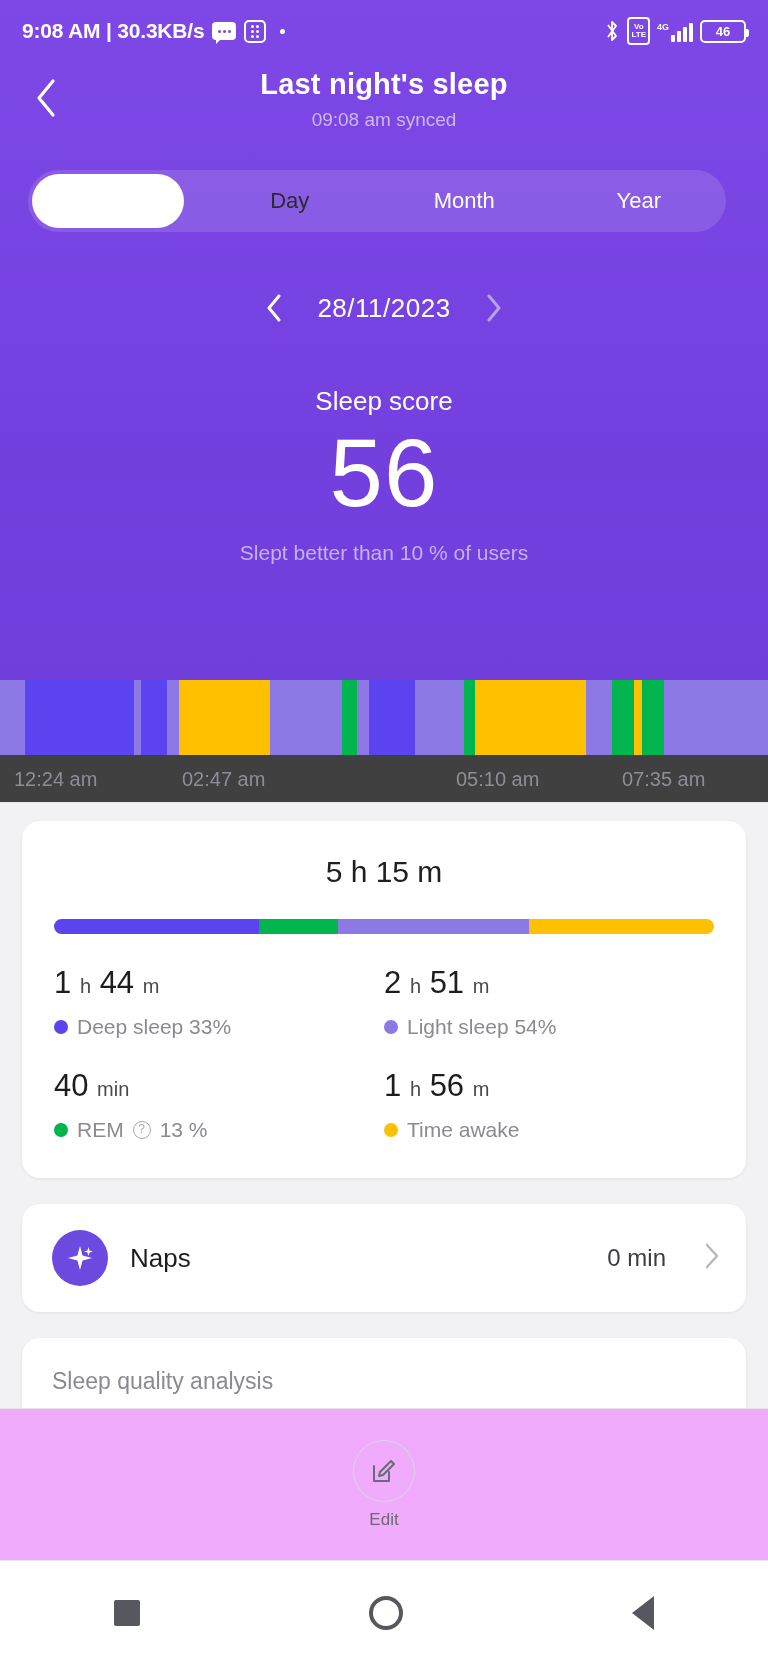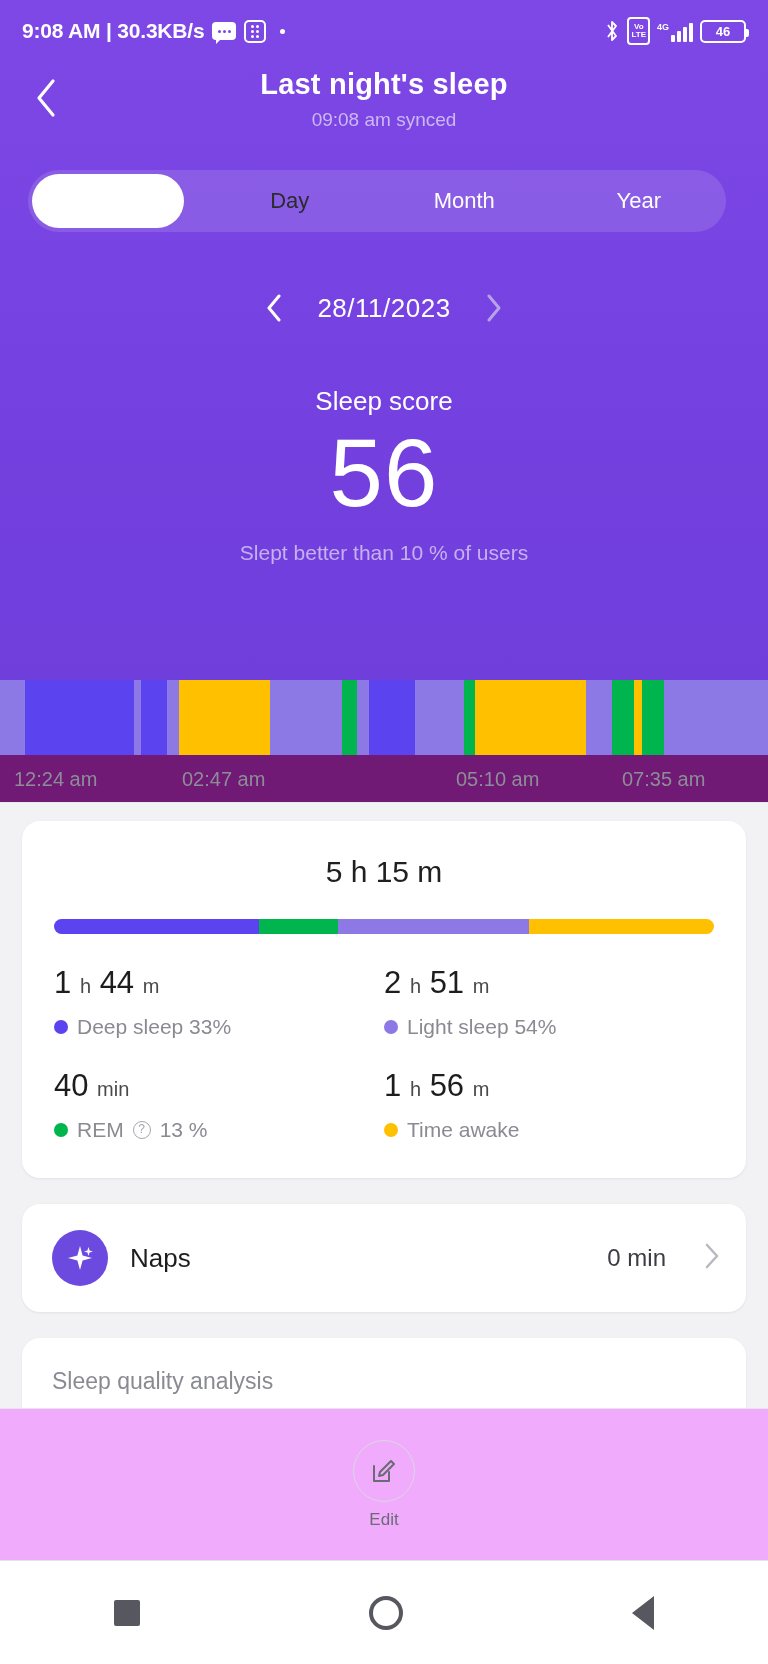--- a/index.html
+++ b/index.html
@@ -113,21 +113,21 @@
   .score-label{ color:#ffffff;font-size:26px; }
   .score-value{ color:#ffffff;font-size:96px;line-height:104px;font-weight:300;margin-top:4px;letter-spacing:1px;}
   .score-note{ color:#c6b0f2;font-size:21px;margin-top:16px;}
 
   
   .hypno{
     position:relative;height:75px;width:768px;display:flex;overflow:hidden;
   }
   .hypno span{ display:block;height:100%; }
   .axis{
-    height:48px;background:#701a75;position:relative;
+    height:48px;background:#404040;position:relative;
     border-bottom:1px solid #e8e8ec;
   }
   .axis span{
     position:absolute;top:13px;color:#8d8d97;font-size:20px;
   }
 
   
   .content{ background:#f2f2f5; padding:18px 22px 0 22px; }
   .card{
     background:#ffffff;border-radius:18px;

